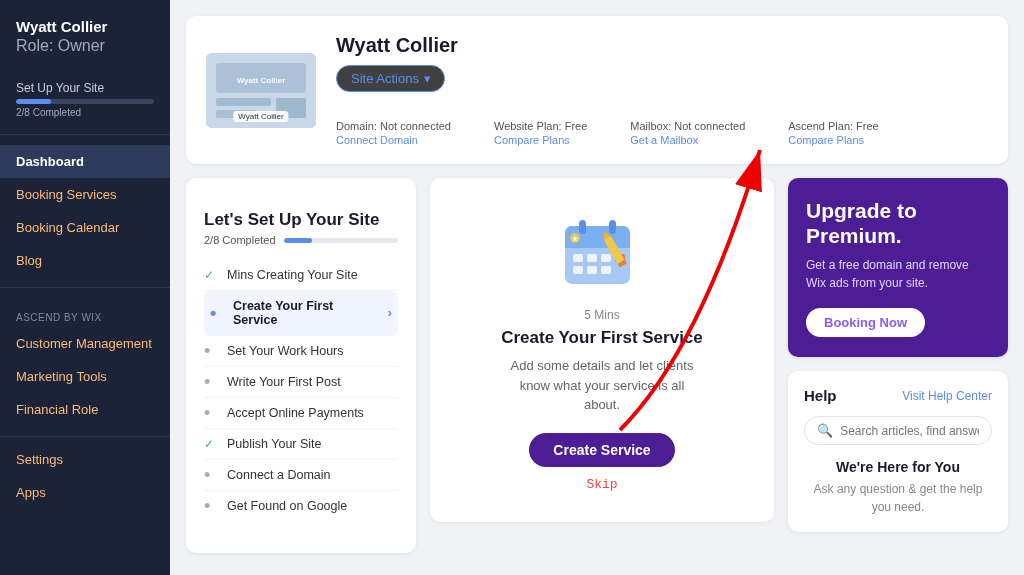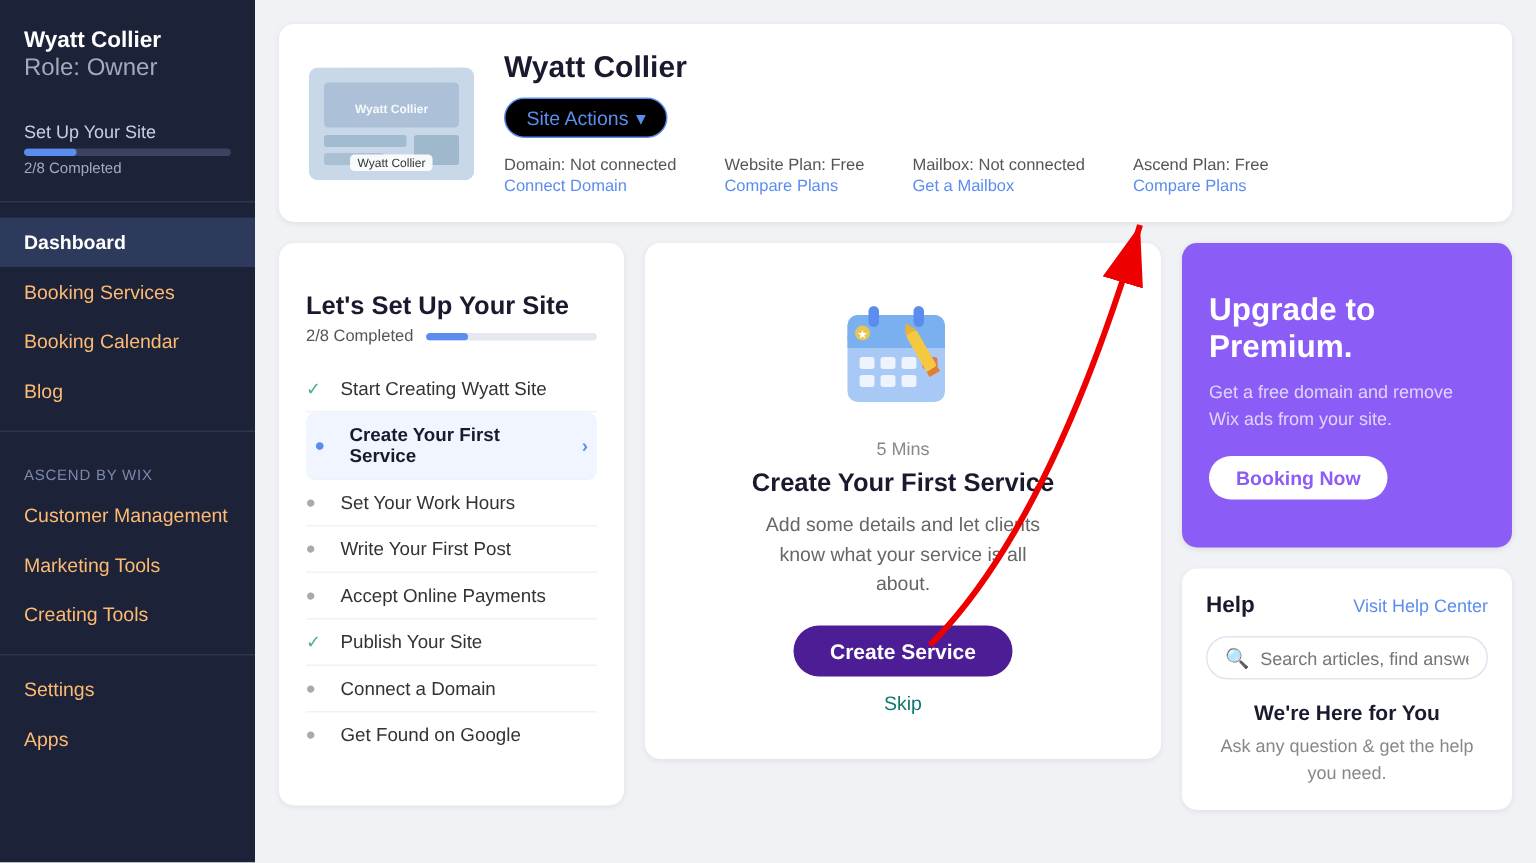--- a/index.html
+++ b/index.html
@@ -88,34 +88,34 @@
       border-radius: 3px;
       padding: 1px 5px;
       font-size: 8px;
       color: #333;
       white-space: nowrap;
     }
     .site-info { flex: 1; }
     .site-name { font-size: 20px; font-weight: 700; color: #1a1a2e; margin-bottom: 8px; }
     .site-actions-btn {
       border: 1.5px solid #5b8dee;
-      background: #000000;
+      background: #404040;
       color: #5b8dee;
       border-radius: 20px;
       padding: 5px 14px;
       font-size: 13px;
       cursor: pointer;
       display: inline-flex;
       align-items: center;
       gap: 5px;
     }
     .site-meta {
-      margin-top: 12px;
-      display: flex;
-      gap: 32px;
+      margin-top: 28px;
+      display: flex;
+      gap: 43px;
       flex-wrap: wrap;
     }
     .site-meta-item { font-size: 11px; }
     .site-meta-label { color: #555; margin-bottom: 2px; }
     .site-meta-link { color: #5b8dee; cursor: pointer; text-decoration: none; }
 
     
     .bottom-row { display: flex; gap: 14px; align-items: flex-start; }
 
     
@@ -174,30 +174,30 @@
       background: #4c1d95;
       color: #fff;
       border: none;
       border-radius: 22px;
       padding: 9px 24px;
       font-size: 14px;
       font-weight: 600;
       cursor: pointer;
       margin-bottom: 10px;
     }
-    .skip-link { font-size: 13px; color: #0f766e; cursor: pointer; text-decoration: none; }
+    .skip-link { font-size: 13px; color: #ef4444; cursor: pointer; text-decoration: none; font-family: Liberation Mono, monospace; }
 
     
     .right-col { display: flex; flex-direction: column; gap: 14px; width: 220px; min-width: 220px; }
 
     
     .upgrade-card {
-      background: #8b5cf6;
+      background: #4c1d95;
       border-radius: 10px;
-      padding: 32px 18px;
+      padding: 20px 18px;
       color: #fff;
       box-shadow: 0 1px 4px rgba(0,0,0,0.1);
     }
     .upgrade-title { font-size: 21px; font-weight: 800; line-height: 1.2; margin-bottom: 8px; }
     .upgrade-desc { font-size: 12px; color: #e0d4ff; margin-bottom: 16px; line-height: 1.5; }
     .upgrade-btn {
       background: #fff;
       color: #8b5cf6;
       border: none;
       border-radius: 20px;
@@ -272,21 +272,21 @@
     </div>
     <hr class="sidebar-divider">
     <div class="sidebar-section-label">Ascend by Wix</div>
     <div class="sidebar-nav-item">
       <span>Customer Management</span>
     </div>
     <div class="sidebar-nav-item">
       <span>Marketing Tools</span>
     </div>
     <div class="sidebar-nav-item">
-      <span>Creating Tools</span>
+      <span>Financial Role</span>
     </div>
     <div class="sidebar-bottom">
       <div class="sidebar-nav-item">
         <span>Settings</span>
       </div>
       <div class="sidebar-nav-item">
         <span>Apps</span>
       </div>
     </div>
   </nav>
@@ -341,21 +341,21 @@
       <div class="setup-title">Let's Set Up Your Site</div>
       <div class="setup-progress-row">
         <span class="setup-progress-label">2/8 Completed</span>
         <div class="setup-progress-bar">
           <div class="setup-progress-fill"></div>
         </div>
       </div>
       <ul class="setup-list">
         <li class="setup-list-item">
           <span class="check-icon">✓</span>
-          <span>Start Creating Wyatt Site</span>
+          <span>Mins Creating Your Site</span>
         </li>
         <li class="setup-list-item active">
           <span class="dot-icon dot-active">•</span>
           <span>Create Your First Service</span>
           <span class="chevron">›</span>
         </li>
         <li class="setup-list-item">
           <span class="dot-icon">•</span>
           <span>Set Your Work Hours</span>
         </li>

